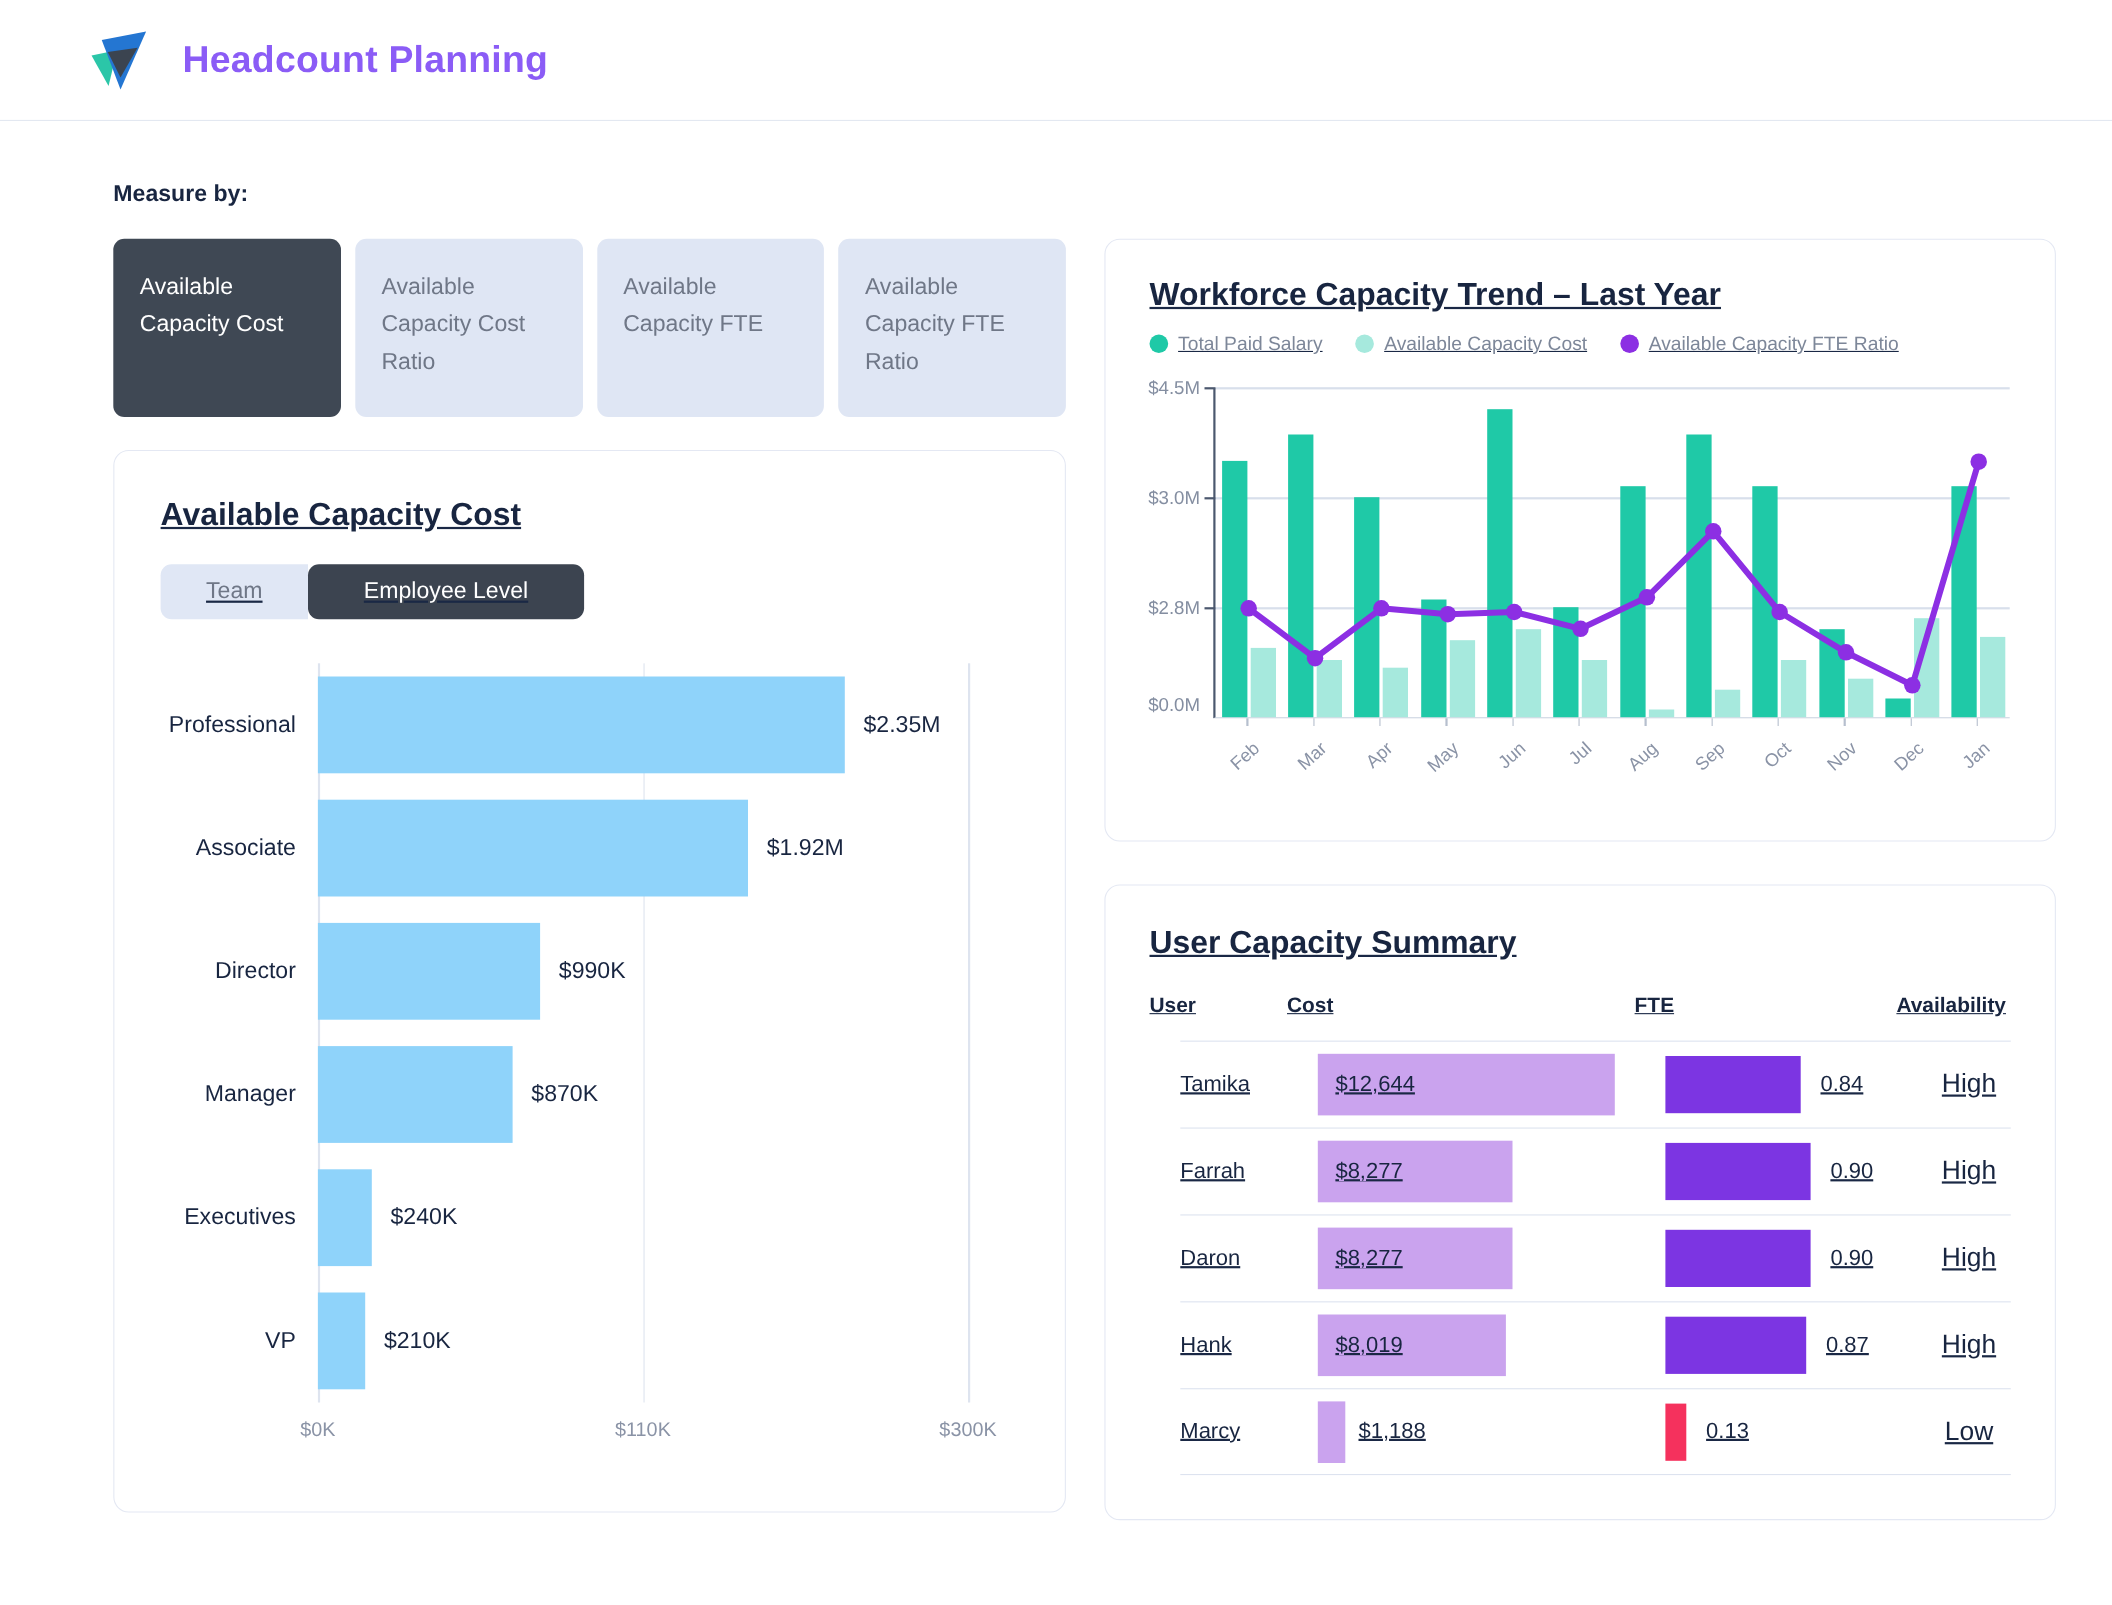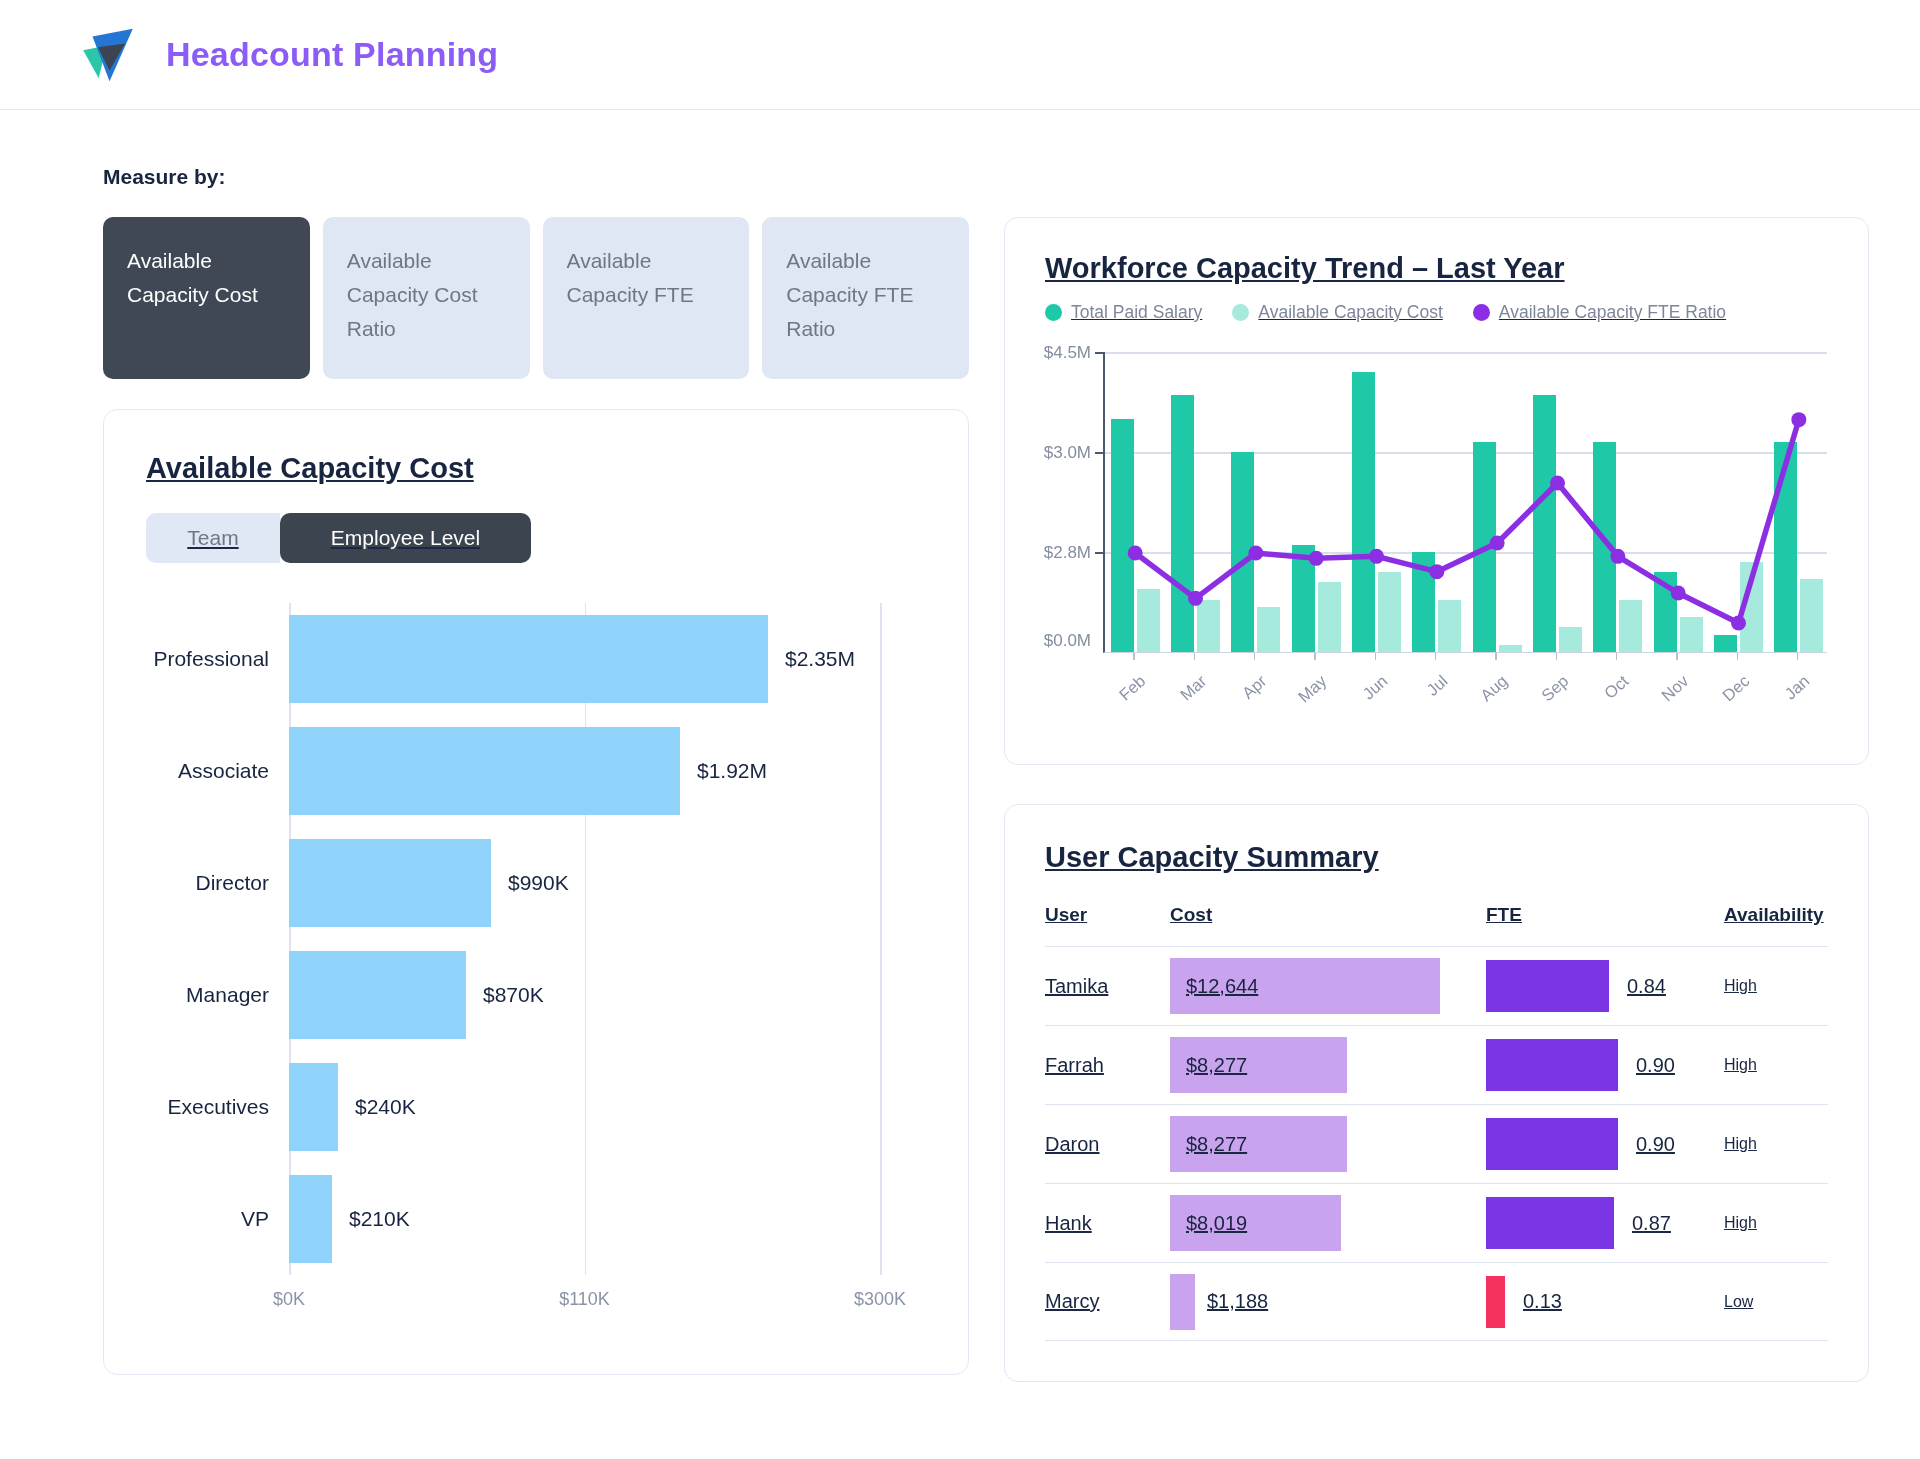--- a/index.html
+++ b/index.html
@@ -64,32 +64,32 @@
   .xlabels { position:relative; width:724px; height:64px; margin-left:58px; }
   .xtick-stub { position:absolute; top:0; width:1.5px; height:7px; background:#b6bfce; }
   .xlabel { position:absolute; top:16px; font-size:16.5px; color:#8a93a6; transform:translateX(-100%) rotate(-42deg); transform-origin:100% 50%; white-space:nowrap; }
 
   
   .summary-card { width:865px; height:578px; margin-top:39px; padding:36px 40px 0 40px; }
   .tbl { margin-top:30px; }
   .tbl-grid { display:grid; grid-template-columns:125px 316px 238px 1fr; align-items:center; }
   .tbl-header { padding-bottom:20px; }
   .tbl-header .th { font-size:19px; font-weight:700; color:#182540; }
-  .tbl-row { height:79px; border-top:1.5px solid #dde3ef; }
+  .tbl-row { height:79px; border-top:1.5px solid #dde3ef;margin-left:28px; }
   .tbl-row:last-child { border-bottom:1.5px solid #dde3ef; }
   .td-user { font-size:20px; color:#182540; }
   .cost-cell { display:flex; align-items:center; }
   .cost-bar { height:56px; background:#caa3ee; display:flex; align-items:center; }
   .cost-label { font-size:20px; color:#182540; padding-left:16px; white-space:nowrap; }
   .cost-label.outside { padding-left:12px; }
   .fte-cell { display:flex; align-items:center; }
   .fte-bar { height:52px; background:#7c35e2; }
   .fte-bar.low { background:#f5315d; }
   .fte-val { margin-left:18px; font-size:20px; color:#182540; }
-  .td-avail { font-size:16px; color:#182540; }
+  .td-avail { font-size:24px; color:#182540;text-align:center; }
 </style>
 </head>
 <body>
 
 <div class="page">
 
   <div class="app-header">
     <svg class="logo" viewBox="0 0 80 80">
       <polygon points="8,34 38,28 28,70" fill="#2bc6a8"></polygon>
       <polygon points="20,16 72,6 42,74" fill="#2476d2"></polygon>

